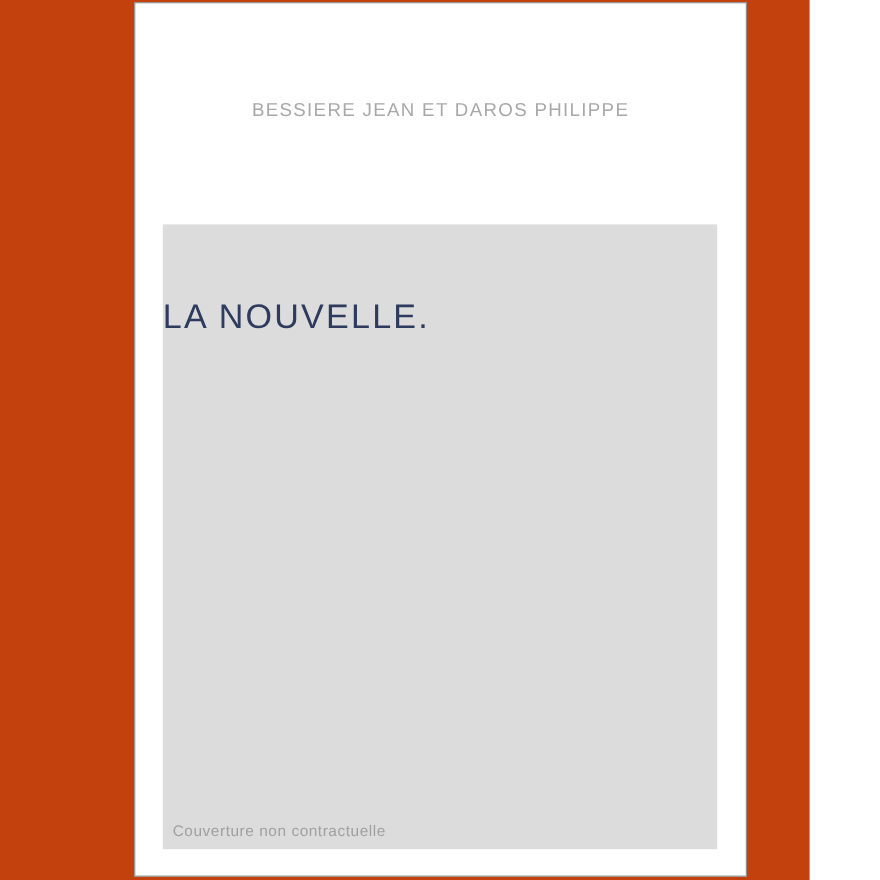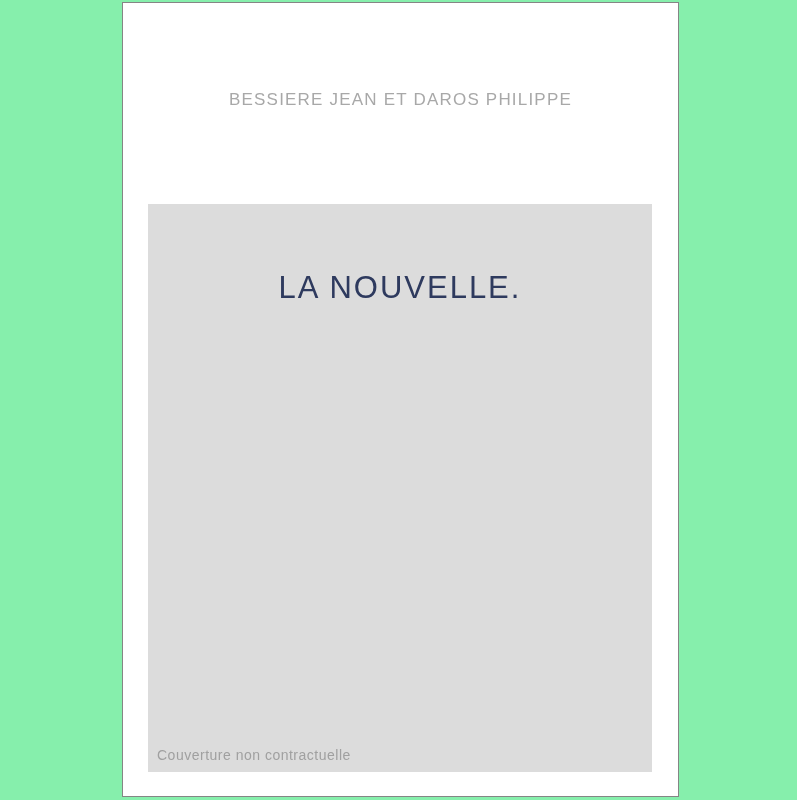--- a/index.html
+++ b/index.html
@@ -3,23 +3,23 @@
 <meta charset="utf-8">
 <style>
   html, body {
     margin: 0;
     padding: 0;
     background: #ffffff;
     font-family: "Liberation Sans", sans-serif;
   }
   .canvas {
     position: relative;
-    width: 797px;
+    width: 736px;
     height: 800px;
-    background: #86efac;
+    background: #c2410c;
     overflow: hidden;
   }
   .page {
     position: absolute;
     left: 122px;
     top: 2px;
     width: 557px;
     height: 795px;
     background: #ffffff;
     border: 1px solid var(--page-border, #858585);
@@ -43,21 +43,21 @@
     top: 201px;
     width: 504px;
     height: 568px;
     background: var(--panel-background, #dcdcdc);
   }
   .title {
     position: absolute;
     left: 0;
     right: 0;
     top: 66px;
-    text-align: center;
+    text-align: left;
     color: var(--title-text, #2e3a5e);
     font-size: 31px;
     font-weight: 300;
     letter-spacing: 2px;
     white-space: nowrap;
   }
   .disclaimer {
     position: absolute;
     left: 9px;
     bottom: 9px;

